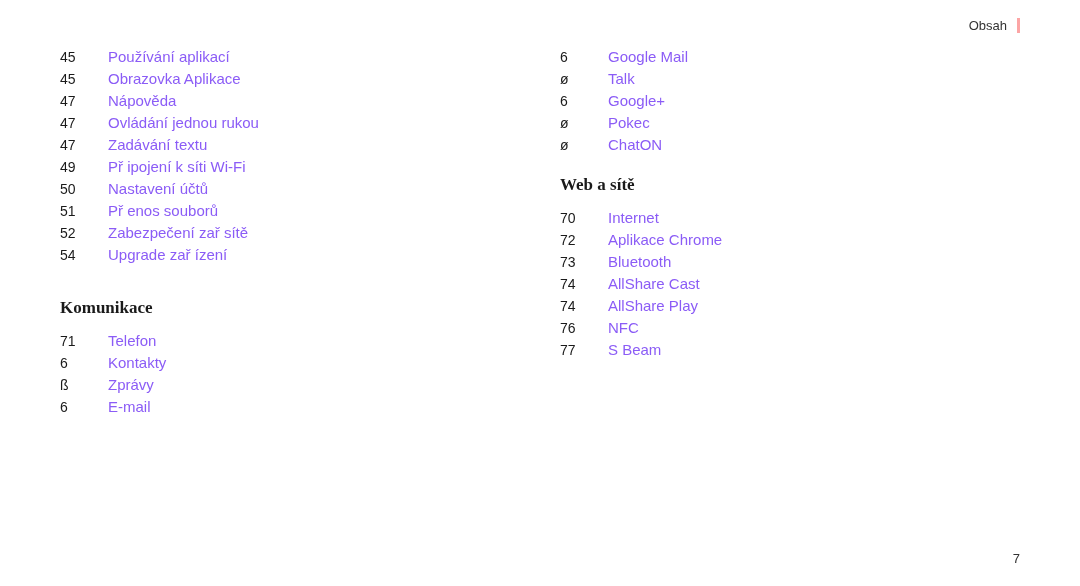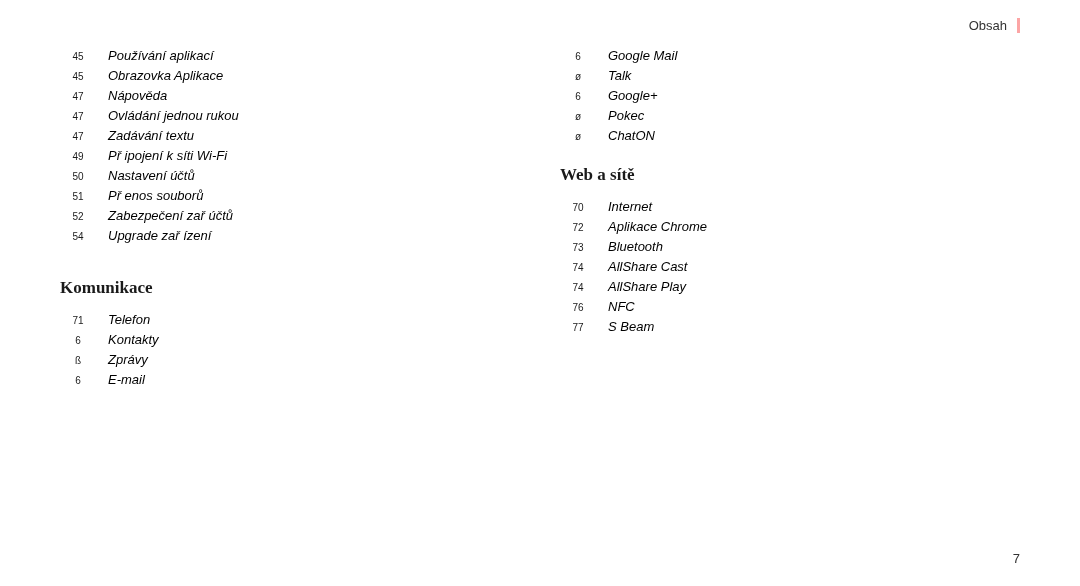--- a/index.html
+++ b/index.html
@@ -57,30 +57,29 @@
       display: flex;
       align-items: baseline;
       margin-bottom: 5px;
       font-size: 13.5px;
       font-family: Arial, sans-serif;
       color: #1a1a1a;
     }
 
     .toc-num {
       min-width: 36px;
-      text-align: center;
+      text-align: left;
       margin-right: 12px;
-      font-size: 10px;
+      font-size: 14px;
       color: #1a1a1a;
     }
 
     .toc-label {
-      font-size: 13px;
-      color: #000000;
-      font-style: italic;
+      font-size: 15px;
+      color: #8b5cf6;
     }
 
     .section-heading {
       font-family: 'Georgia', serif;
       font-size: 17px;
       font-weight: bold;
       color: #1a1a1a;
       margin-top: 22px;
       margin-bottom: 14px;
     }
@@ -137,21 +136,21 @@
           <div class="toc-item">
             <span class="toc-num">50</span>
             <span class="toc-label">Nastavení účtů</span>
           </div>
           <div class="toc-item">
             <span class="toc-num">51</span>
             <span class="toc-label">Př enos souborů</span>
           </div>
           <div class="toc-item">
             <span class="toc-num">52</span>
-            <span class="toc-label">Zabezpečení zař účtů</span>
+            <span class="toc-label">Zabezpečení zař sítě</span>
           </div>
           <div class="toc-item">
             <span class="toc-num">54</span>
             <span class="toc-label">Upgrade zař ízení</span>
           </div>
         </div>
 
       <div class="spacer"></div>
 
       <div class="section-heading">Komunikace</div>

